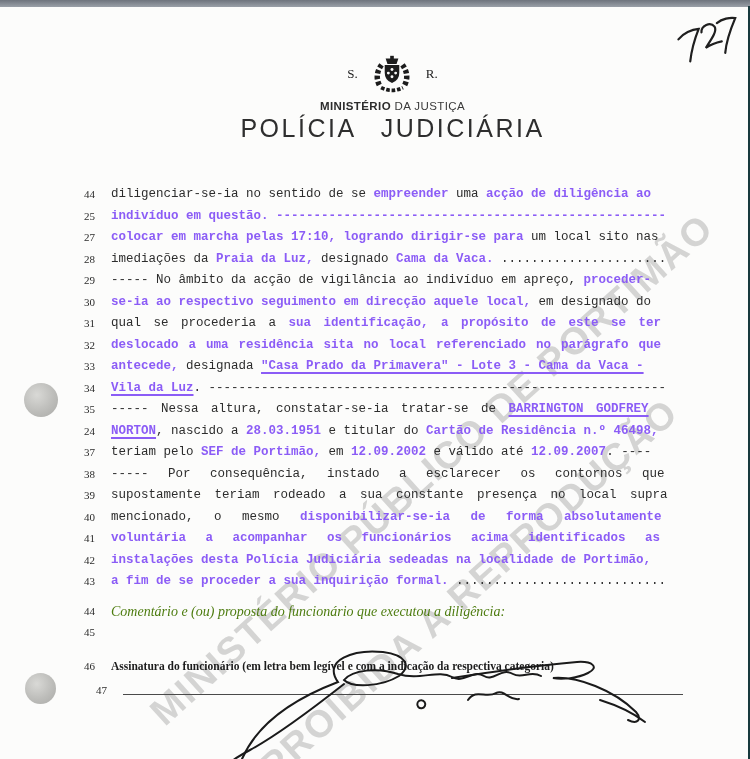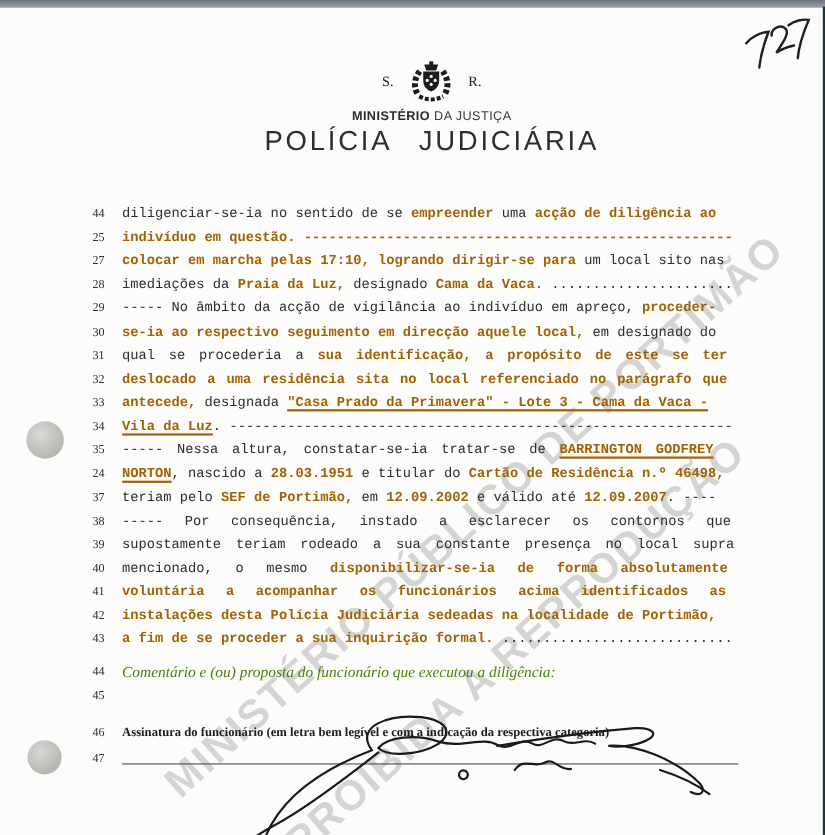--- a/index.html
+++ b/index.html
@@ -33,29 +33,29 @@
   .ministry{margin-top:4px;font-size:11.5px;letter-spacing:.4px;color:#3a3a3a;}
   .ministry b{color:#2c2c2c;}
   .org-title{margin-top:2px;font-size:25px;letter-spacing:2.5px;word-spacing:16px;color:#2e2e2e;}
   
   main{position:absolute;top:184px;left:0;width:750px;z-index:2;}
   .row{display:flex;height:21.5px;line-height:21.5px;}
   .ln{width:95px;text-align:right;flex:none;
       font-family:"Liberation Serif",serif;font-size:11px;color:#2b2b2b;}
   .lc{flex:none;width:560px;margin-left:16px;white-space:nowrap;overflow:hidden;
       font-family:"Liberation Mono",monospace;font-size:12.5px;color:#2d2d2d;}
-  .lc .b{font-weight:700;color:#a16207;text-align:right;}
+  .lc .b{font-weight:700;color:#8b5cf6;text-align:right;}
   .lc .u{text-decoration:underline;text-underline-offset:3px;text-decoration-thickness:1.5px;}
   .row.serif-italic{margin-top:8px;}
   .row.serif-italic .lc{font-family:"Liberation Serif",serif;font-style:italic;font-weight:400;
       font-size:14px;color:#4d7c0f;}
   .row.blank{height:34px;}
   .row.serif-small{height:24px;}
   .row.serif-small .lc{font-family:"Liberation Serif",serif;font-weight:700;font-size:11.5px;color:#1c1c1c;}
-  .row.rule{height:22px;}
+  .row.rule{height:22px;padding-left:12px;}
   .sig-rule{display:inline-block;width:577px;border-top:1.5px solid #4a4a4a;
       vertical-align:middle;margin-top:10px;}
   
   .signature{position:absolute;left:0;top:0;width:750px;height:759px;z-index:3;pointer-events:none;}
 </style>
 </head>
 <body>
 
 <div class="page">
 

